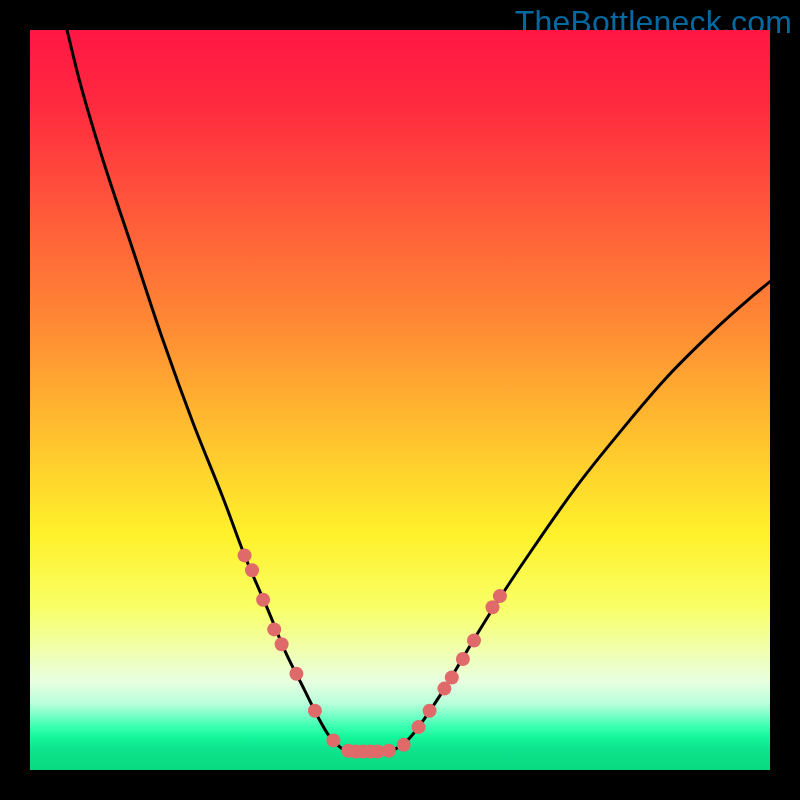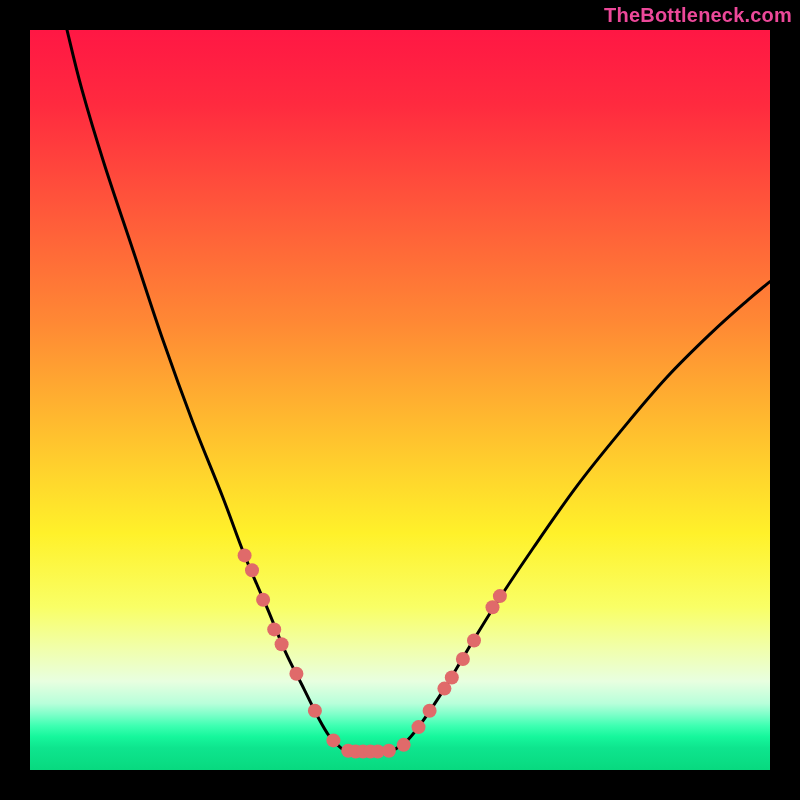--- a/index.html
+++ b/index.html
@@ -23,23 +23,23 @@
     position: absolute;
     left: 0;
     top: 0;
     width: 740px;
     height: 740px;
   }
   .attribution {
     position: absolute;
     top: 4px;
     right: 8px;
-    color: #ec4899;
-    font-size: 20px;
-    font-weight: 700;
+    color: #0369a1;
+    font-size: 32px;
+    font-weight: 400;
     letter-spacing: 0.2px;
   }
   svg { display: block; }
 </style>
 </head>
 <body>
 
 <div class="attribution">TheBottleneck.com</div>
 
 <div class="frame">

